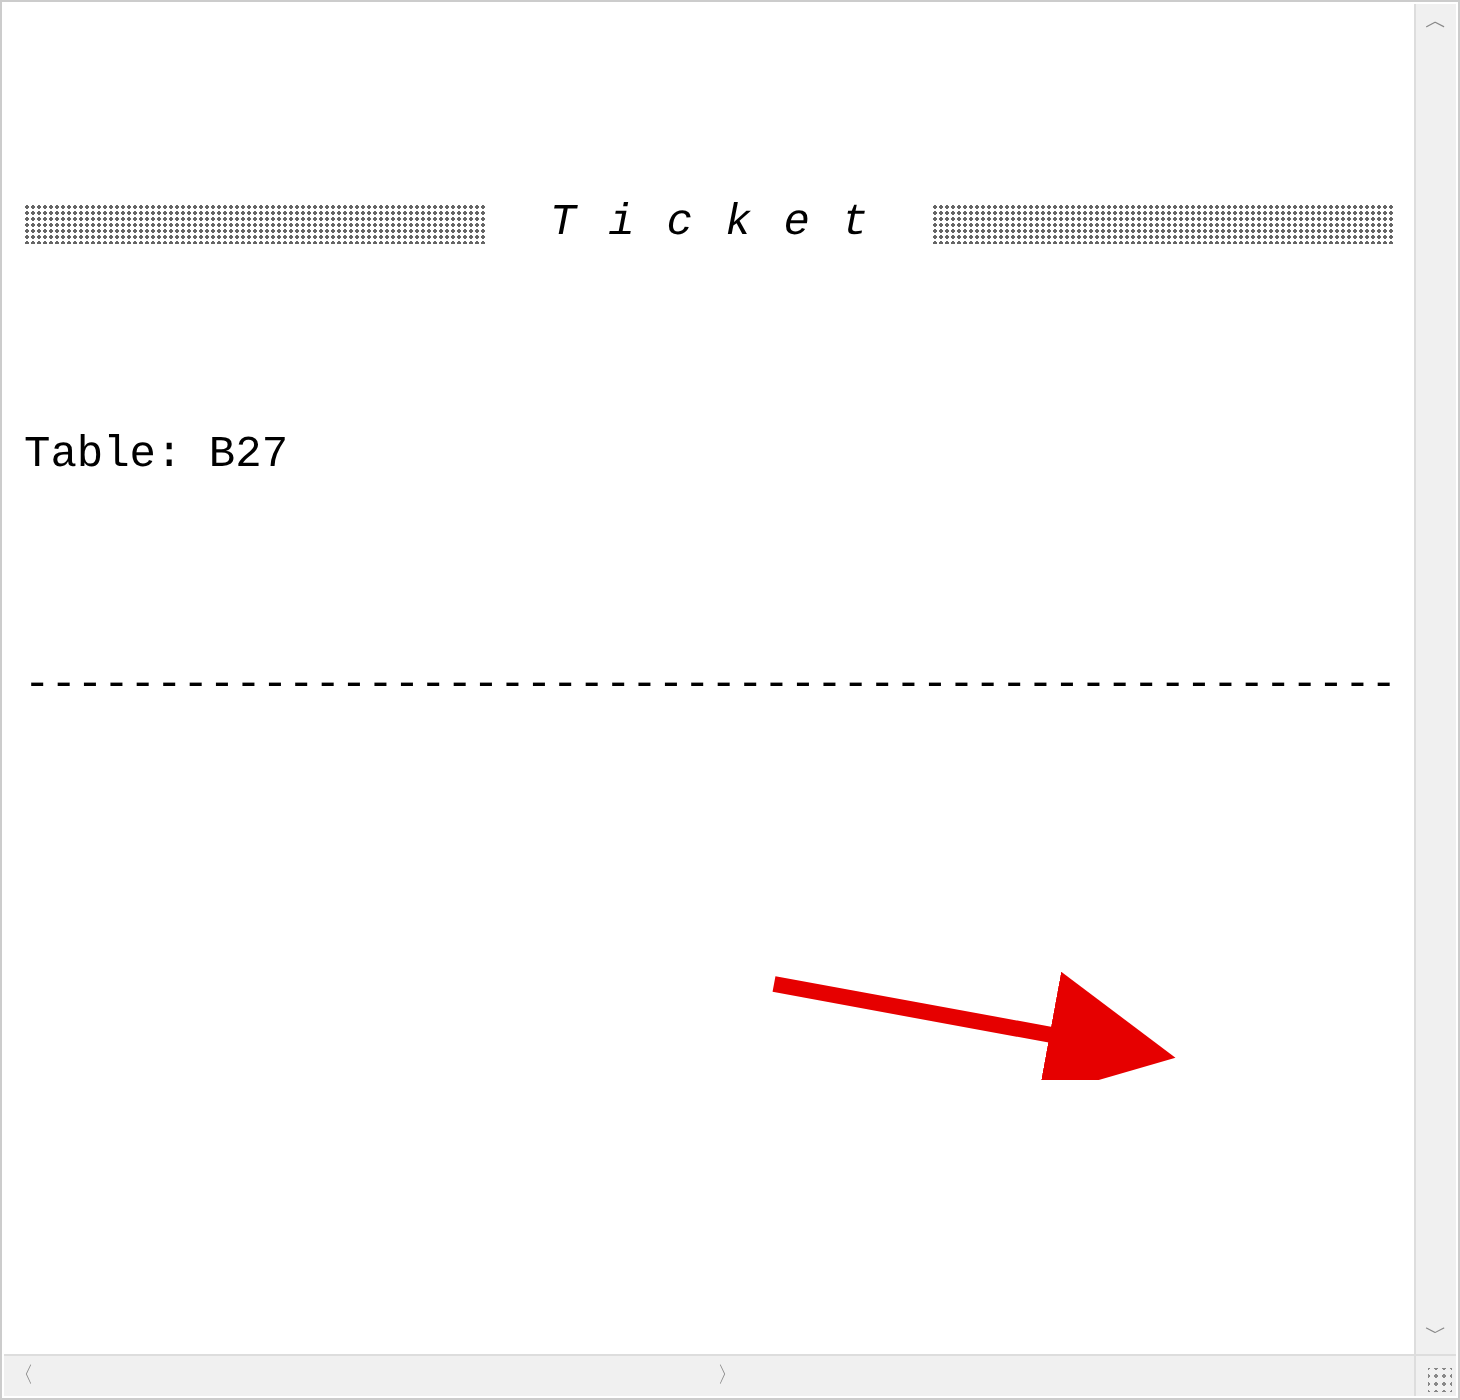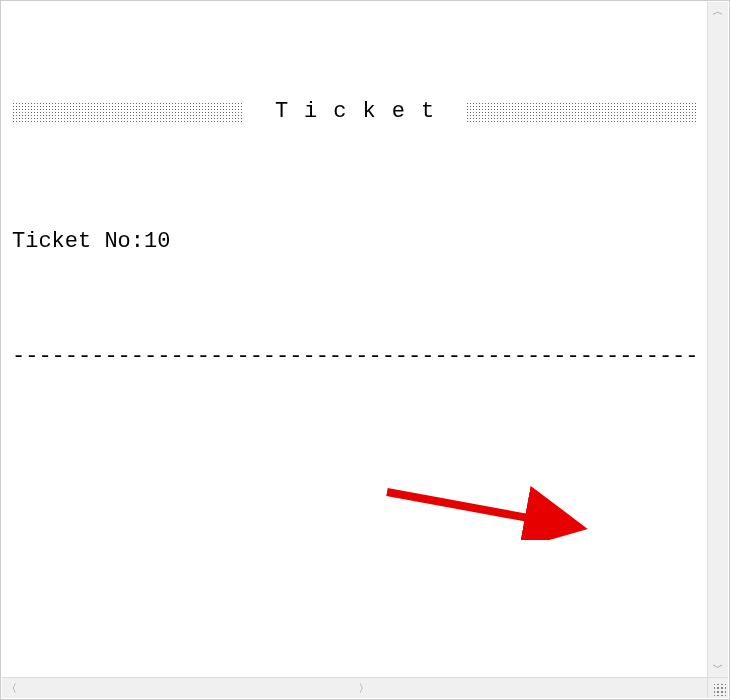--- a/index.html
+++ b/index.html
@@ -87,21 +87,22 @@
     padding: 10px 10px 0 10px;
     box-sizing: border-box;
     white-space: pre;
     line-height: 1.3;
   }
   .ticket-header {
     display: flex;
     align-items: center;
     justify-content: flex-start;
     gap: 12px;
-    margin-bottom: 16px;
+    margin-bottom: 2px;
+    font-style: italic;
   }
   .stipple {
     flex: 1;
     height: 20px;
     background-image: radial-gradient(circle, #666 0.8px, transparent 0.8px);
     background-size: 3px 3px;
   }
   .ticket-title {
     letter-spacing: 16px;
     font-size: 22px;
@@ -123,21 +124,21 @@
 <div class="frame">
 
   <div class="content">
 
     <div class="ticket-header">
       <div class="stipple"></div>
       <div class="ticket-title">Ticket</div>
       <div class="stipple"></div>
     </div>
 
-    <div><span>Ticket No:</span><span>10</span></div>
+    <div><span>Table:</span><span> B27</span></div>
 
     <div class="hr-dash">------------------------------------------------------</div>
 
     
 
     
 
     
     
 

